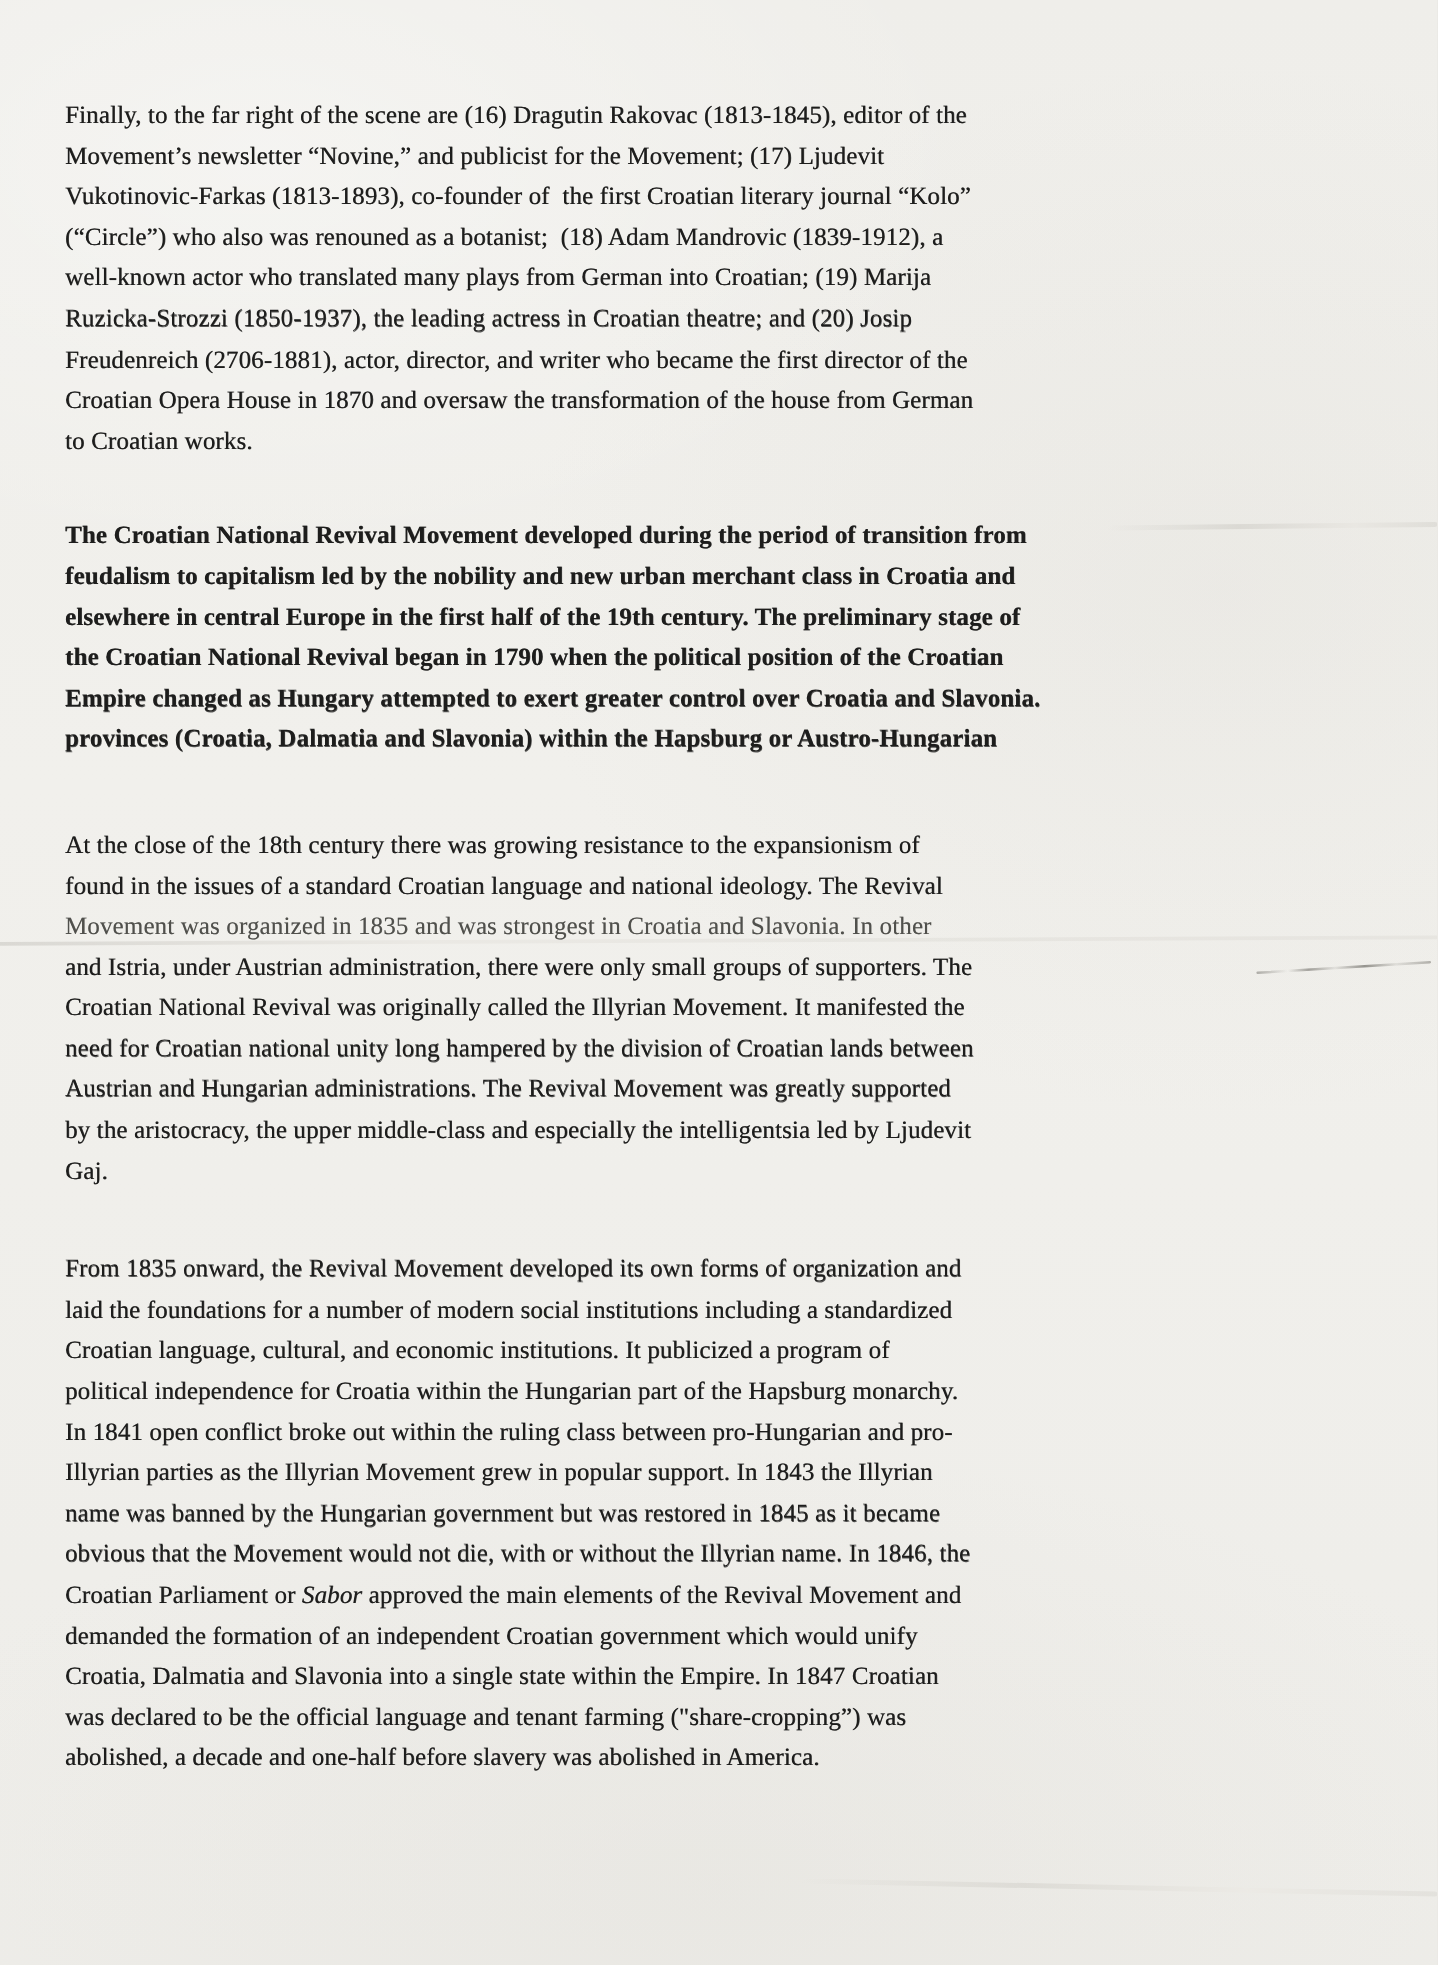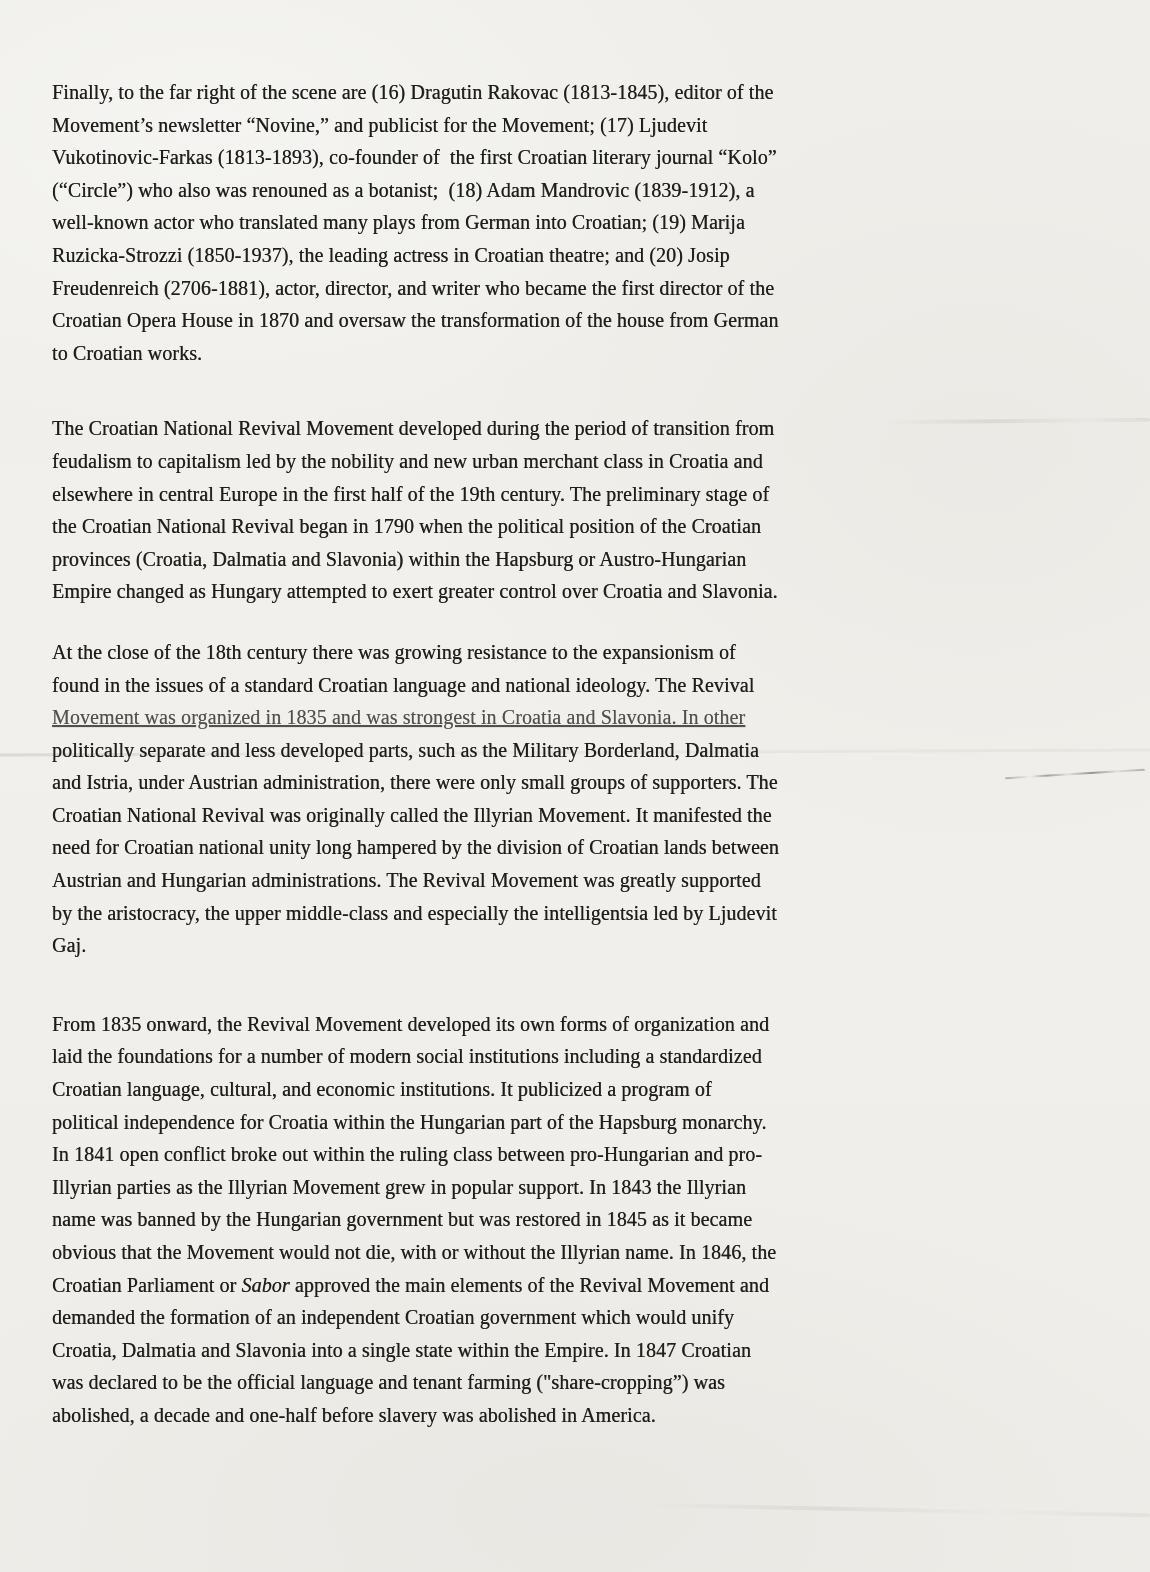--- a/index.html
+++ b/index.html
@@ -25,36 +25,35 @@
     position: absolute;
     left: 52px;
     top: 76px;
     right: 44px;
   }
   .para {
     margin: 0;
     padding: 0;
   }
   .para[data-idx="0"] { margin-bottom: 43px; }
-  .para[data-idx="1"] { margin-bottom: 28px; }
+  .para[data-idx="1"] { margin-bottom: 52px; font-weight: bold; }
   .para[data-idx="2"] { margin-bottom: 46px; }
   .para[data-idx="3"] { margin-bottom: 15px; }
   .line {
     display: block;
     white-space: pre;
     font-size: 20px;
     line-height: 32.6px;
     color: #1d1d1c;
     text-shadow: 0.35px 0.35px 0.5px rgba(25,25,25,0.72);
     letter-spacing: 0.1px;
   }
   .line.faded {
     color: #50504c;
     text-shadow: 0.2px 0.2px 0.3px rgba(60,60,58,0.45);
-    text-decoration: underline;
   }
   
   .crease {
     position: absolute;
     pointer-events: none;
   }
   .crease-top-right {
     top: 419px;
     right: 0;
     width: 265px;
@@ -109,28 +108,27 @@
         <span class="line">Ruzicka-Strozzi (1850-1937), the leading actress in Croatian theatre; and (20) Josip</span>
         <span class="line">Freudenreich (2706-1881), actor, director, and writer who became the first director of the</span>
         <span class="line">Croatian Opera House in 1870 and oversaw the transformation of the house from German</span>
         <span class="line">to Croatian works.</span>
       </p>
       <p class="para" data-idx="1">
         <span class="line">The Croatian National Revival Movement developed during the period of transition from</span>
         <span class="line">feudalism to capitalism led by the nobility and new urban merchant class in Croatia and</span>
         <span class="line">elsewhere in central Europe in the first half of the 19th century. The preliminary stage of</span>
         <span class="line">the Croatian National Revival began in 1790 when the political position of the Croatian</span>
+        <span class="line">Empire changed as Hungary attempted to exert greater control over Croatia and Slavonia.</span>
         <span class="line">provinces (Croatia, Dalmatia and Slavonia) within the Hapsburg or Austro-Hungarian</span>
-        <span class="line">Empire changed as Hungary attempted to exert greater control over Croatia and Slavonia.</span>
       </p>
       <p class="para" data-idx="2">
         <span class="line">At the close of the 18th century there was growing resistance to the expansionism of</span>
         <span class="line">found in the issues of a standard Croatian language and national ideology. The Revival</span>
         <span class="line faded">Movement was organized in 1835 and was strongest in Croatia and Slavonia. In other</span>
-        <span class="line">politically separate and less developed parts, such as the Military Borderland, Dalmatia</span>
         <span class="line">and Istria, under Austrian administration, there were only small groups of supporters. The</span>
         <span class="line">Croatian National Revival was originally called the Illyrian Movement. It manifested the</span>
         <span class="line">need for Croatian national unity long hampered by the division of Croatian lands between</span>
         <span class="line">Austrian and Hungarian administrations. The Revival Movement was greatly supported</span>
         <span class="line">by the aristocracy, the upper middle-class and especially the intelligentsia led by Ljudevit</span>
         <span class="line">Gaj.</span>
       </p>
       <p class="para" data-idx="3">
         <span class="line">From 1835 onward, the Revival Movement developed its own forms of organization and</span>
         <span class="line">laid the foundations for a number of modern social institutions including a standardized</span>

